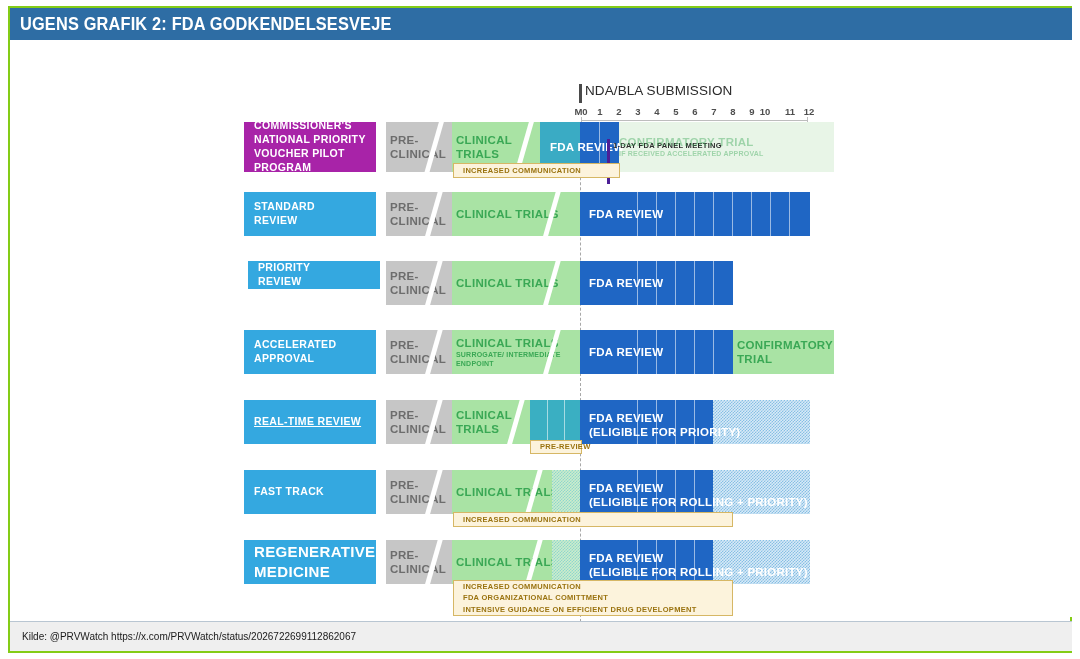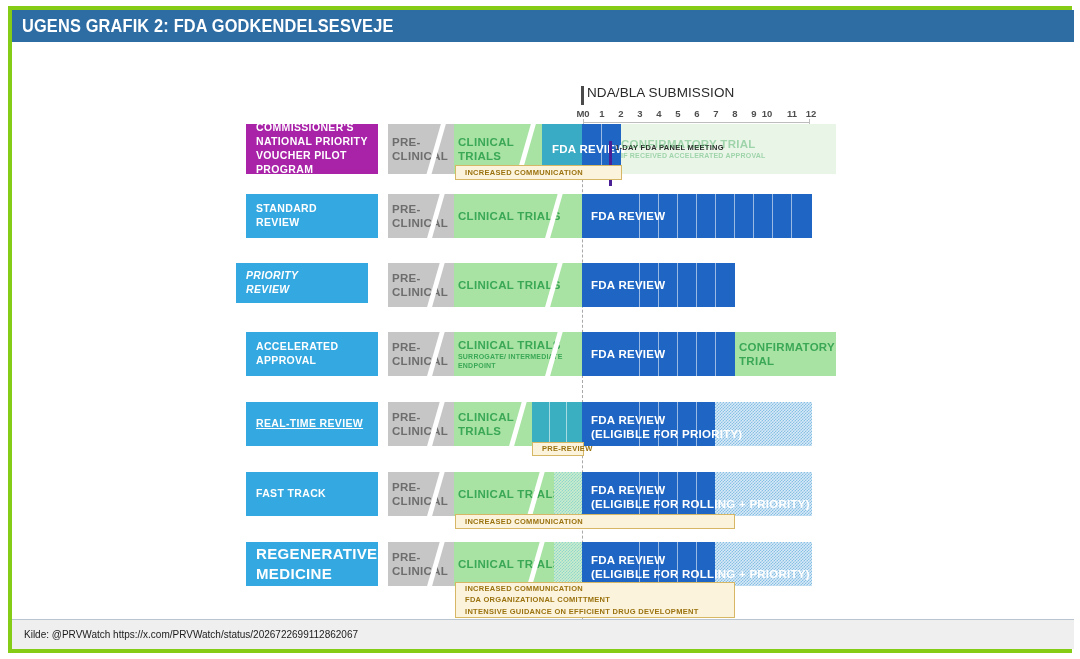--- a/index.html
+++ b/index.html
@@ -14,21 +14,21 @@
   #slide {
     position: relative;
     width: 1080px; height: 659px;
     background: #ffffff;
     padding: 6px 8px 6px 8px;
   }
   #frame {
     position: relative;
     width: 1064px; height: 647px;
     background: #ffffff;
-    border: 4px solid #84cc16;
+    border: 2px solid #84cc16;
     box-shadow: 0 0 0 0 transparent;
   }
 
   
   #titlebar {
     position: absolute; left: 0; top: 0;
     width: 1062px; height: 32px;
     background: #2e6da4;
     display: flex; align-items: center;
     padding-left: 10px;
@@ -338,21 +338,21 @@
         <div class="gridcol" style="left:133px;"></div>
         <div class="gridcol" style="left:152px;"></div>
         <div class="gridcol" style="left:171px;"></div>
         <div class="gridcol" style="left:190px;"></div>
         <div class="gridcol" style="left:209px;"></div>
       </div>
       <div class="bar-text" style="left:579px; top:167px;">FDA REVIEW</div>
     </div>
 
     <div class="row">
-      <div class="label-box" style="left:224px; top:221px; width:132px; height:40px; background:#34a8e0;font-style:italic;">
+      <div class="label-box" style="left:238px; top:221px; width:132px; height:28px; background:#34a8e0;">
         <span>PRIORITY</span>
         <span>REVIEW</span>
       </div>
 
       <div class="seg preclin pad" style="left:376px; top:221px; width:66px; height:44px;">
         <span class="t1">PRE-</span>
         <span class="t1">CLINICAL</span>
         <div class="slash" style="left:44px;"></div>
       </div>
 

